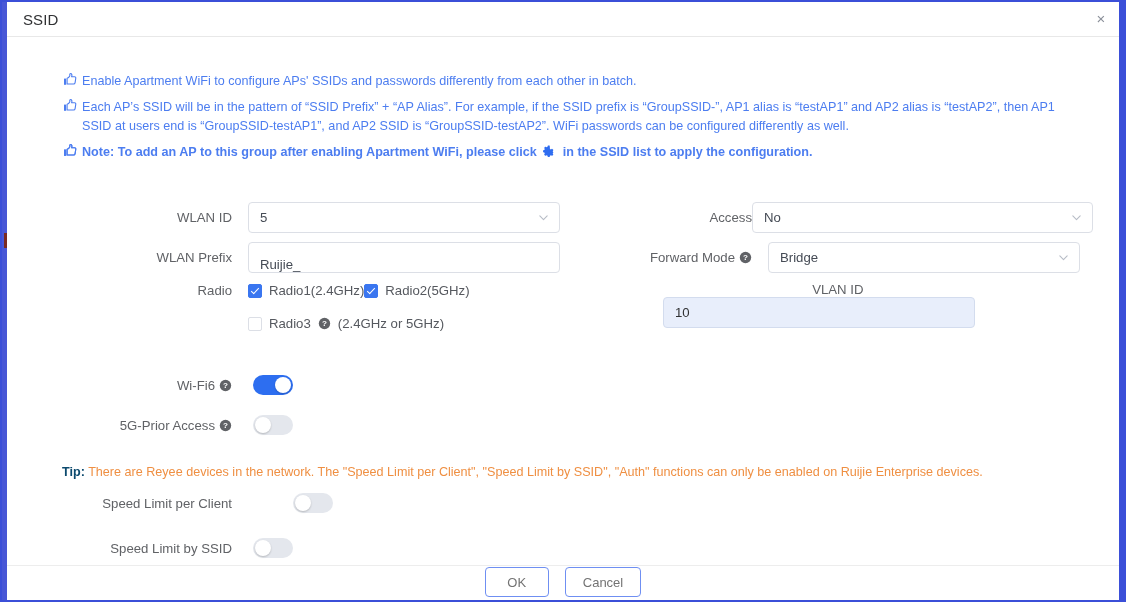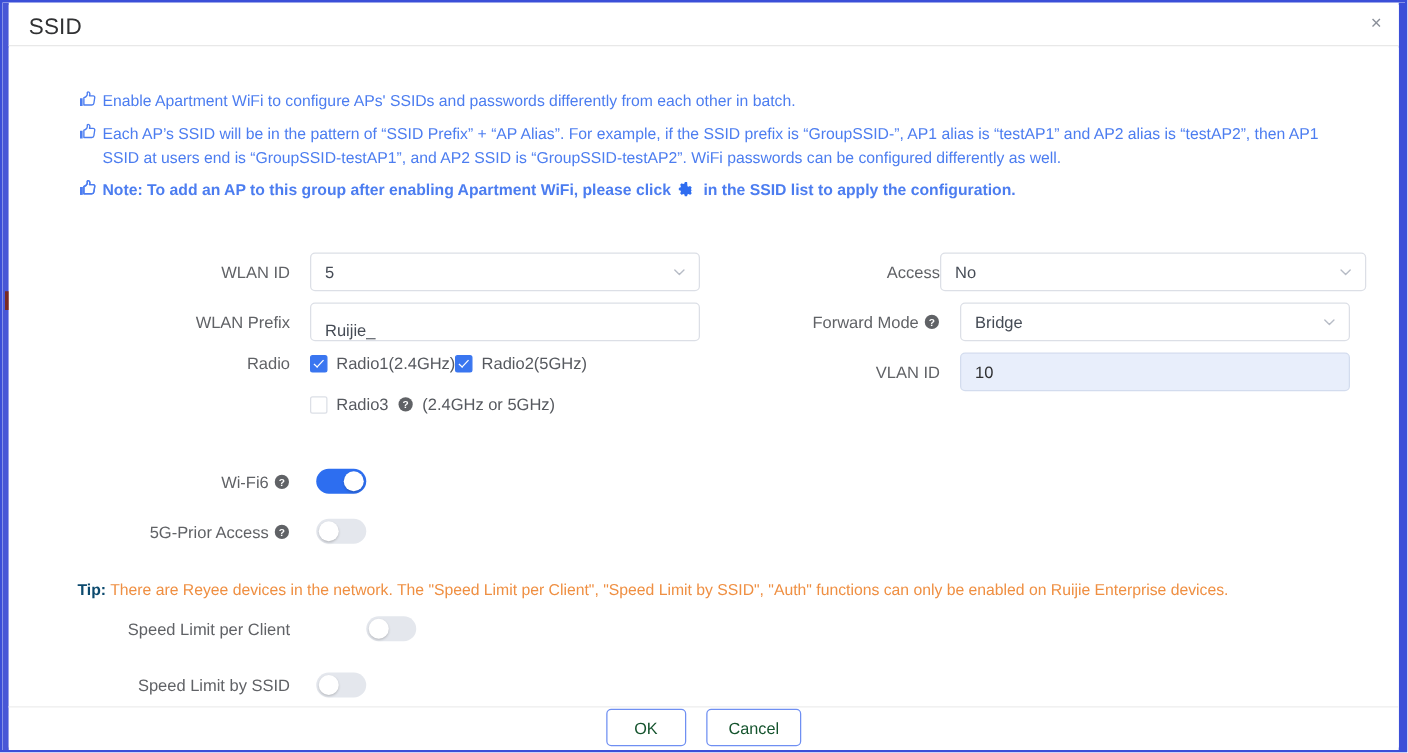--- a/index.html
+++ b/index.html
@@ -56,21 +56,21 @@
     right: 5px;
     height: 33px;
     background: #ffffff;
     border-bottom: 1px solid #e8e8e8;
     box-sizing: border-box;
   }
   .dlg-title {
     position: absolute;
     left: 16px;
     top: 7px;
-    font-size: 18px;
+    font-size: 15px;
     color: #303133;
     letter-spacing: .1px;
   }
   .dlg-close {
     position: absolute;
     right: 9px;
     top: 6px;
     width: 18px;
     height: 18px;
     line-height: 18px;
@@ -298,21 +298,21 @@
     box-sizing: border-box;
   }
   .btn {
     box-sizing: border-box;
     min-width: 64px;
     height: 30px;
     padding: 0 17px;
     border: 1px solid #6f8ff2;
     border-radius: 4px;
     background: #ffffff;
-    color: #14532d;
+    color: #737373;
     font-size: 13px;
     font-family: "Liberation Sans", sans-serif;
     cursor: pointer;
     display: flex;
     align-items: center;
     justify-content: center;
   }
   .btn.ok { min-width: 64px; }
 </style>
 </head>
@@ -456,21 +456,21 @@
         <div class="ctrl" style="width:312px; margin-left:16px;">
           <span>Bridge</span>
           <span class="chev">
             <svg width="11" height="11" viewBox="0 0 12 12">
                 <path d="M2 4.3l4 4 4-4" fill="none" stroke="#b7bcc6" stroke-width="1.2" stroke-linecap="round" stroke-linejoin="round"></path>
               </svg>
           </span>
         </div>
       </div>
 
-      <div class="frow" style="left:640px; top:244px;">
+      <div class="frow" style="left:640px; top:244px;flex-direction:column;">
         <div class="flabel" style="width:105px;">VLAN ID</div>
         <div class="ctrl input filled" style="width:312px; margin-left:16px;">
           <span>10</span>
         </div>
       </div>
 
       <div class="frow" style="left:60px; top:337px;">
         <div class="flabel" style="width:165px;">
           <span>Wi-Fi6</span>
           <span class="help-icon">

